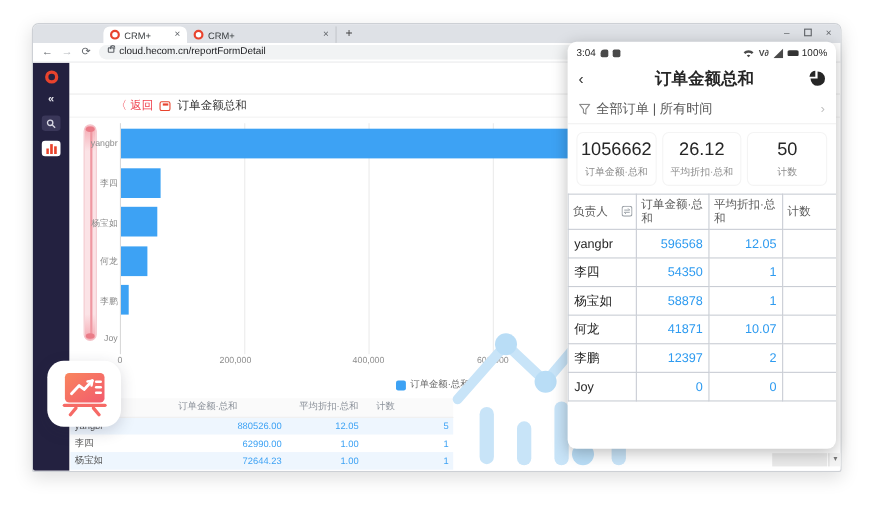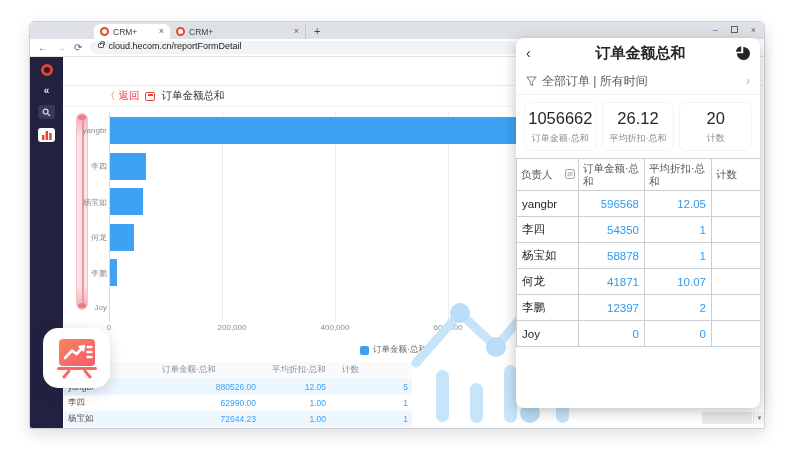--- a/index.html
+++ b/index.html
@@ -176,21 +176,21 @@
             <span class="cap" style="top:1px"></span>
             <span class="cap" style="bottom:1px"></span>
           </div>
           <div class="legend">
             <span class="sq"></span>
             <span>订单金额·总和</span>
           </div>
         <div class="axis-line" style="left: 46px;"></div>
             <div class="xtick" style="left: 46px;">0</div>
             <div class="grid-line" style="left: 159px;"></div>
-            <div class="xtick" style="left: 169px;">200,000</div>
+            <div class="xtick" style="left: 151px;">200,000</div>
             <div class="grid-line" style="left: 272px;"></div>
             <div class="xtick" style="left: 272px;">400,000</div>
             <div class="grid-line" style="left: 385px;"></div>
             <div class="xtick" style="left: 385px;">600,000</div>
             <div class="cat-label" style="top: 18.5px;">yangbr</div>
             <div class="bar" style="left: 47px; top: 10px; width: 497px; height: 27px; background: rgb(61, 162, 244);"></div>
             <div class="cat-label" style="top: 54px;">李四</div>
             <div class="bar" style="left: 47px; top: 45.5px; width: 36px; height: 27px; background: rgb(61, 162, 244);"></div>
             <div class="cat-label" style="top: 89.5px;">杨宝如</div>
             <div class="bar" style="left: 47px; top: 81px; width: 33px; height: 27px; background: rgb(61, 162, 244);"></div>
@@ -281,20 +281,35 @@
       </g>
       <rect x="2" y="30" width="40" height="3" rx="1.5" fill="#f66a66"></rect>
       <g stroke="#f66a66" stroke-width="3" stroke-linecap="round">
         <line x1="14" y1="34" x2="9" y2="40"></line>
           <line x1="30" y1="34" x2="35" y2="40"></line>
       </g>
     </svg>
   </div>
 
   <div class="phone">
+    <div class="p-status">
+      <span>3:04</span>
+      <span class="mini-sq first"></span>
+      <span class="mini-sq"></span>
+      <span class="spacer"></span>
+      <svg width="11" height="9" viewBox="0 0 12 10">
+        <path d="M1 4 A7 7 0 0 1 11 4 L9.3 5.7 A4.6 4.6 0 0 0 2.7 5.7 Z M4.2 7.2 A2.6 2.6 0 0 1 7.8 7.2 L6 9 Z" fill="#4a4a4a"></path>
+      </svg>
+      <span style="font-size:8px;font-weight:bold;color:#4a4a4a">V∂</span>
+      <svg width="9" height="9" viewBox="0 0 10 10">
+        <path d="M0 10 L10 0 L10 10 Z" fill="#4a4a4a"></path>
+      </svg>
+      <span class="batt"></span>
+      <span>100%</span>
+    </div>
 
     <div class="p-header">
       <span class="p-back">‹</span>
       <span class="p-title">订单金额总和</span>
       <svg width="15" height="15" viewBox="0 0 16 16">
         <path d="M8.8 1 A7 7 0 1 1 2 7.8 L8.8 7.8 Z" fill="#262626"></path>
         <path d="M7 0.9 A7 7 0 0 1 7.2 0.9 L7.2 6 Z" fill="#262626" transform="rotate(-30 7 7)"></path>
         <path d="M6.6 6.2 L6.6 0.2 A7.2 7.2 0 0 0 0.9 6.2 Z" fill="#262626"></path>
       </svg>
     </div>
@@ -310,21 +325,21 @@
     <div class="p-stats">
         <div class="stat">
           <div class="v">1056662</div>
           <div class="l">订单金额·总和</div>
         </div>
         <div class="stat">
           <div class="v">26.12</div>
           <div class="l">平均折扣·总和</div>
         </div>
         <div class="stat">
-          <div class="v">20</div>
+          <div class="v">50</div>
           <div class="l">计数</div>
         </div>
       </div>
 
     <table class="ptable">
       <colgroup>
           <col style="width:62px">
           <col style="width:66px">
           <col style="width:67px">
           <col style="width:49px">

